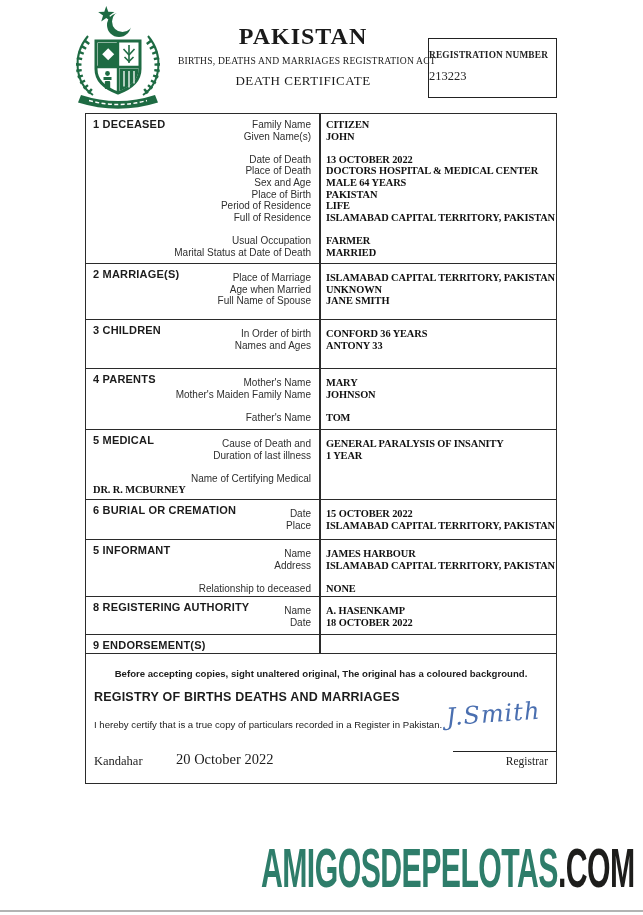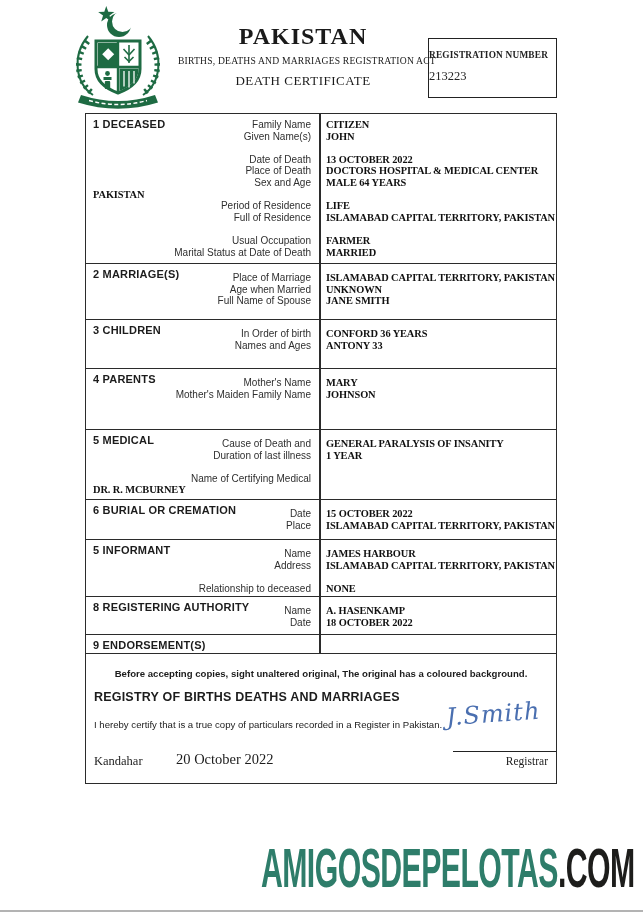--- a/index.html
+++ b/index.html
@@ -143,20 +143,21 @@
           </div>
           <div class="row">
             <div class="lbl">Place of Death</div>
             <div class="val">DOCTORS HOSPITAL &amp; MEDICAL CENTER</div>
           </div>
           <div class="row">
             <div class="lbl">Sex and Age</div>
             <div class="val">MALE 64 YEARS</div>
           </div>
           <div class="row">
+            <div class="lbl">Place of Birth</div>
             <div class="val">PAKISTAN</div>
           </div>
           <div class="row">
             <div class="lbl">Period of Residence</div>
             <div class="val">LIFE</div>
           </div>
           <div class="row">
             <div class="lbl">Full of Residence</div>
             <div class="val">ISLAMABAD CAPITAL TERRITORY, PAKISTAN</div>
           </div>
@@ -211,20 +212,24 @@
             <div class="lbl">Mother's Name</div>
             <div class="val">MARY</div>
           </div>
           <div class="row">
             <div class="lbl">Mother's Maiden Family Name</div>
             <div class="val">JOHNSON</div>
           </div>
           <div class="row">
             <div class="lbl"></div>
             <div class="val"></div>
+          </div>
+          <div class="row">
+            <div class="lbl">Father's Name</div>
+            <div class="val">TOM</div>
           </div>
         </div>
       </div>
       <div class="section s5">
         <div class="sec-title">5 MEDICAL</div>
         <div class="rows">
           <div class="row">
             <div class="lbl">Cause of Death and</div>
             <div class="val">GENERAL PARALYSIS OF INSANITY</div>
           </div>

